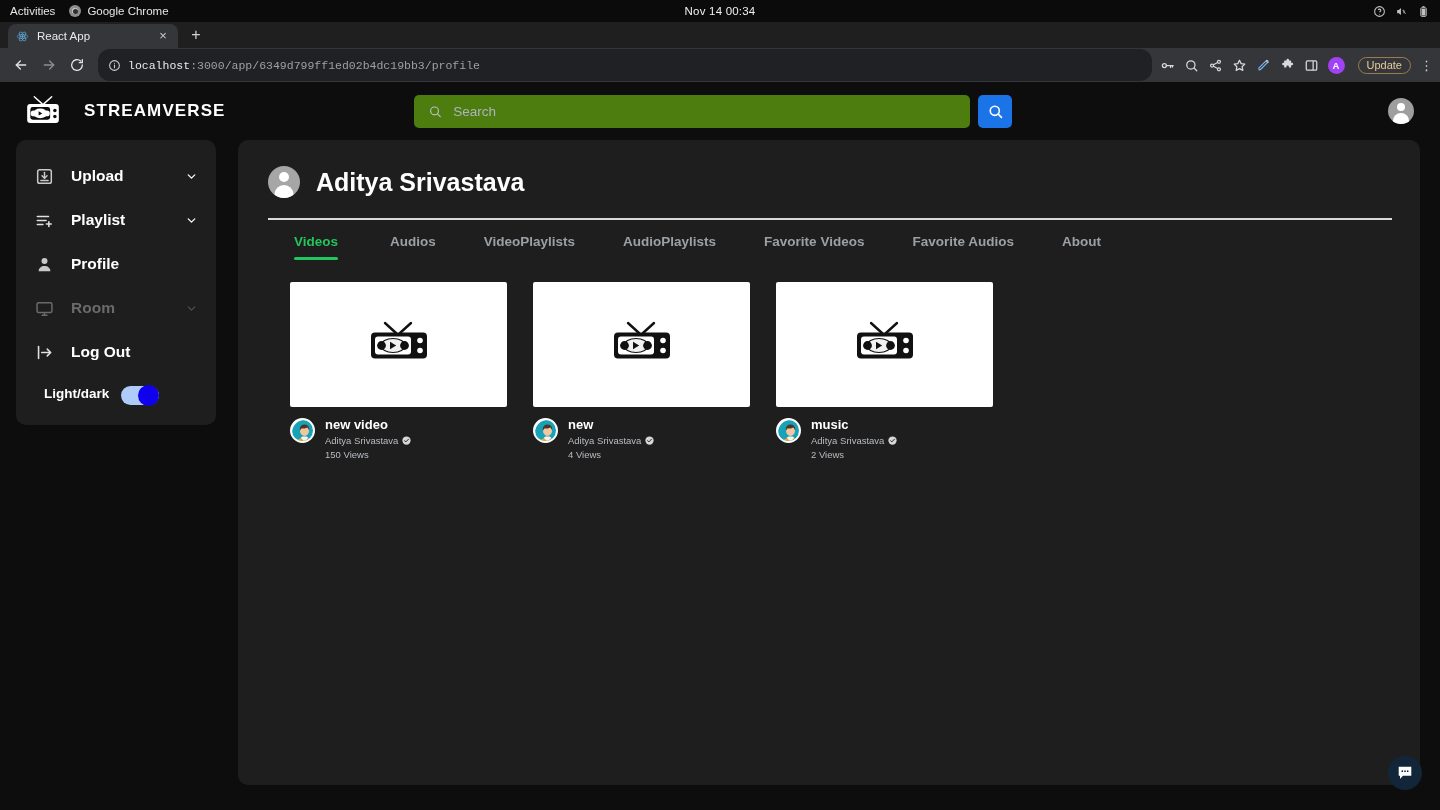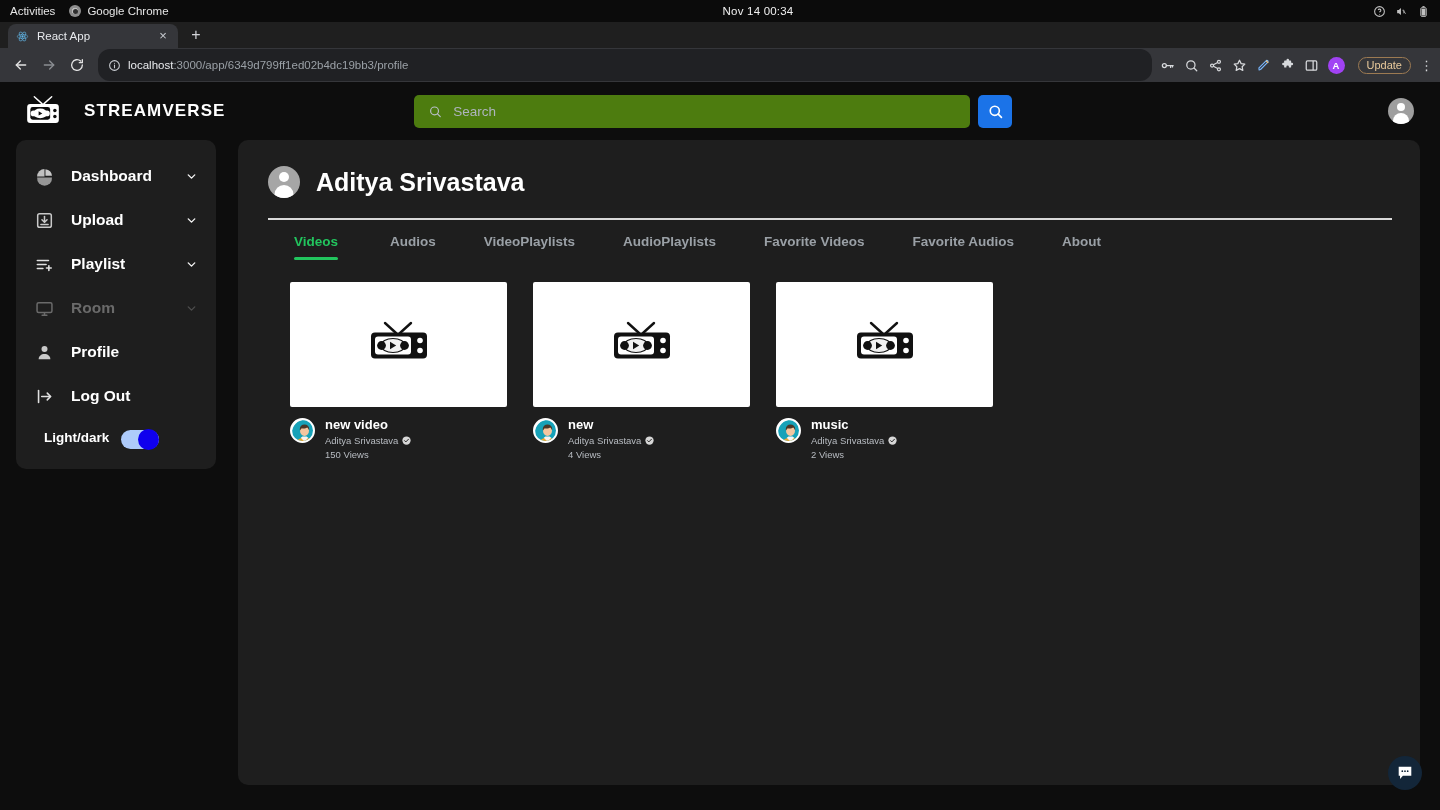--- a/index.html
+++ b/index.html
@@ -22,21 +22,21 @@
     width: 12px; height: 12px; border-radius: 50%;
     background: radial-gradient(circle at 50% 50%, #bdbdbd 0 40%, #8e8e8e 41% 100%);
     position: relative; flex: 0 0 auto;
   }
   .chrome-dot::after {
     content: ""; position: absolute; left: 3.5px; top: 3.5px;
     width: 5px; height: 5px; border-radius: 50%; background: #2f2f2f;
   }
   .gnome-clock {
     position: absolute; left: 50%; transform: translateX(-50%);
-    font-size: 11.5px; color: #f0f0f0; letter-spacing: .2px; margin-left: 38px;
+    font-size: 11.5px; color: #f0f0f0; letter-spacing: .2px;
   }
   .gnome-right {
     position: absolute; right: 10px; display: flex; align-items: center; gap: 9px;
   }
   .sysicon { width: 13px; height: 13px; opacity: .85; display:block; }
 
   
   .tabstrip {
     height: 26px; background: #1f1f1f; display: flex; align-items: flex-end;
     padding-left: 8px;
@@ -63,21 +63,21 @@
     padding: 0 8px; gap: 2px;
   }
   .navbtn {
     width: 26px; height: 26px; display: flex; align-items: center; justify-content: center;
     color: #e3e3e3; border-radius: 50%; flex: 0 0 auto;
   }
   .navbtn svg { display: block; }
   .omnibox {
     flex: 1 1 auto; height: 32px; background: #202124; border-radius: 12px;
     display: flex; align-items: center; gap: 7px; padding: 0 10px; margin: 0 6px;
-    color: #c9ccd1; font-size: 11.5px; overflow: hidden;
+    color: #c9ccd1; font-size: 11.5px; overflow: hidden; font-family: Liberation Mono, monospace;
   }
   .url-host { color: #e8eaed; }
   .url-rest { color: #9aa0a6; }
   .tool-icons { display: flex; align-items: center; gap: 9px; padding-right: 2px; }
   .tool-icons svg { display: block; }
   .avatar-chip {
     width: 17px; height: 17px; border-radius: 50%; background: #a142f4;
     color: #fff; font-size: 9.5px; display: flex; align-items: center; justify-content: center;
     font-weight: bold;
   }
@@ -363,33 +363,20 @@
     <div class="user-av">
       <div class="head"></div>
       <div class="body"></div>
     </div>
   </div>
 
   <div class="app-body">
 
     <div class="sidebar">
 
-      <div class="nav-item">
-        <span class="ico">
-          <svg width="19" height="19" viewBox="0 0 24 24" fill="#c9c9c9">
-            <path d="M12 2.6A9.4 9.4 0 002.6 12H12z" opacity=".95"></path>
-            <path d="M13.2 2.7V11h8.3a9.4 9.4 0 00-8.3-8.3z"></path>
-            <path d="M12 13.2H2.7A9.4 9.4 0 1021.4 13.2z" opacity=".7"></path>
-          </svg>
-        </span>
-        <span class="lbl">Dashboard</span>
-        <svg class="chev" viewBox="0 0 24 24" fill="none" stroke="#fff" stroke-width="2.6" stroke-linecap="round" stroke-linejoin="round">
-            <path d="M6 9l6 6 6-6"></path>
-          </svg>
-      </div>
 
       <div class="nav-item">
         <span class="ico">
           <svg width="19" height="19" viewBox="0 0 24 24" fill="none" stroke="#c9c9c9" stroke-width="1.9">
             <rect x="3.4" y="3.4" width="17.2" height="17.2" rx="2.4"></rect>
             <path d="M12 7v7" stroke-linecap="round"></path>
               <path d="M8.8 11l3.2 3.2 3.2-3.2" stroke-linecap="round" stroke-linejoin="round"></path>
             <path d="M7.4 17.2h9.2" stroke-linecap="round"></path>
           </svg>
         </span>
@@ -407,42 +394,42 @@
               <path d="M3 17h7"></path>
             <path d="M17.5 13.5v6M14.5 16.5h6"></path>
           </svg>
         </span>
         <span class="lbl">Playlist</span>
         <svg class="chev" viewBox="0 0 24 24" fill="none" stroke="#fff" stroke-width="2.6" stroke-linecap="round" stroke-linejoin="round">
             <path d="M6 9l6 6 6-6"></path>
           </svg>
       </div>
 
+      <div class="nav-item">
+        <span class="ico">
+          <svg width="19" height="19" viewBox="0 0 24 24" fill="#c9c9c9">
+            <circle cx="12" cy="7.6" r="3.8"></circle>
+              <path d="M4.6 20.4c0-4 3.3-6.6 7.4-6.6s7.4 2.6 7.4 6.6z"></path>
+          </svg>
+        </span>
+        <span class="lbl">Profile</span>
+      </div>
+
       <div class="nav-item disabled">
         <span class="ico">
           <svg width="19" height="19" viewBox="0 0 24 24" fill="none" stroke="#6a6a6a" stroke-width="1.9">
             <rect x="2.6" y="4.6" width="18.8" height="12.6" rx="2"></rect>
               <path d="M9 20.4h6" stroke-linecap="round"></path>
               <path d="M12 17.2v3.2"></path>
           </svg>
         </span>
         <span class="lbl">Room</span>
         <svg class="chev" viewBox="0 0 24 24" fill="none" stroke="#7a7a7a" stroke-width="2.6" stroke-linecap="round" stroke-linejoin="round">
             <path d="M6 9l6 6 6-6"></path>
           </svg>
-      </div>
-
-      <div class="nav-item">
-        <span class="ico">
-          <svg width="19" height="19" viewBox="0 0 24 24" fill="#c9c9c9">
-            <circle cx="12" cy="7.6" r="3.8"></circle>
-              <path d="M4.6 20.4c0-4 3.3-6.6 7.4-6.6s7.4 2.6 7.4 6.6z"></path>
-          </svg>
-        </span>
-        <span class="lbl">Profile</span>
       </div>
 
       <div class="nav-item">
         <span class="ico">
           <svg width="19" height="19" viewBox="0 0 24 24" fill="none" stroke="#e0e0e0" stroke-width="2" stroke-linecap="round" stroke-linejoin="round">
             <path d="M4.5 4.5v15"></path>
               <path d="M8.5 12h11"></path>
               <path d="M15.5 7.8l4.2 4.2-4.2 4.2"></path>
           </svg>
         </span>

